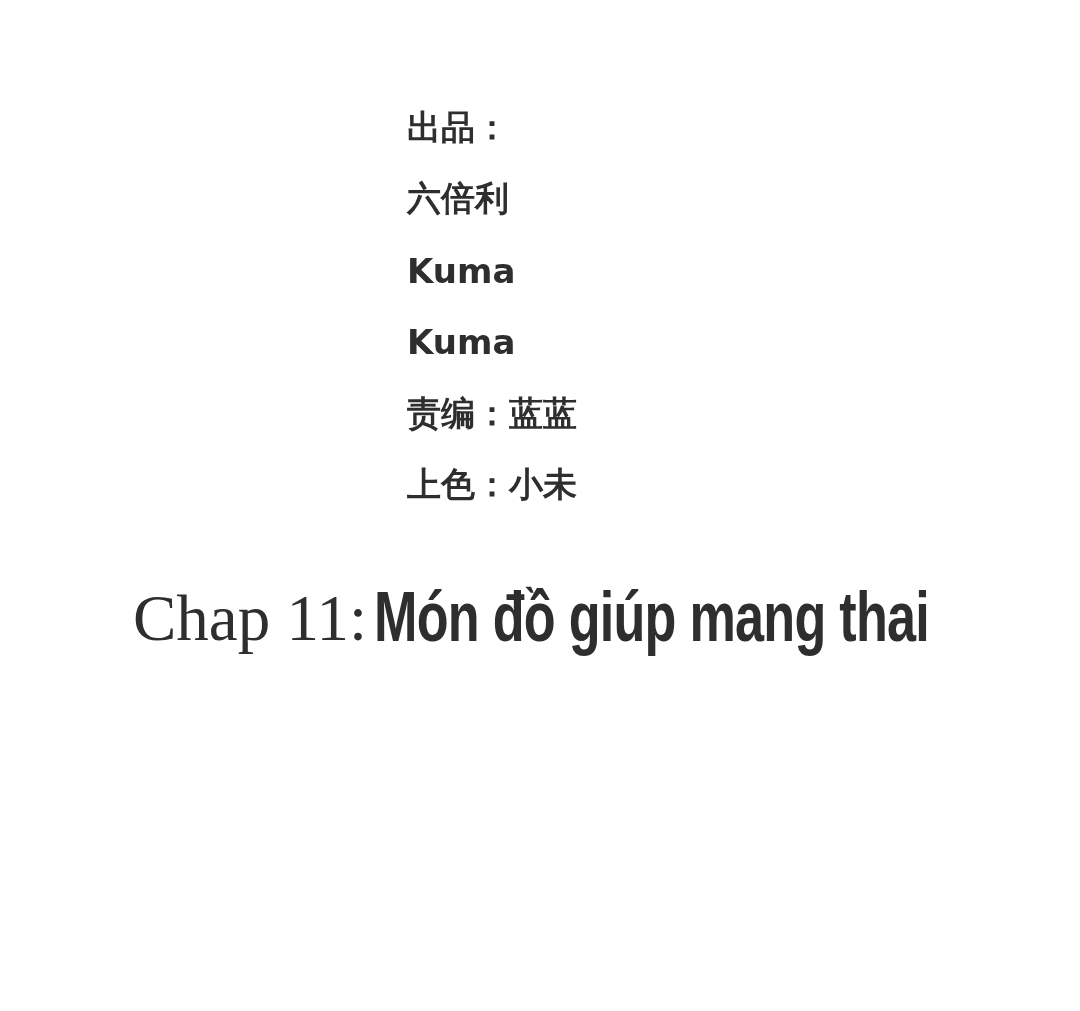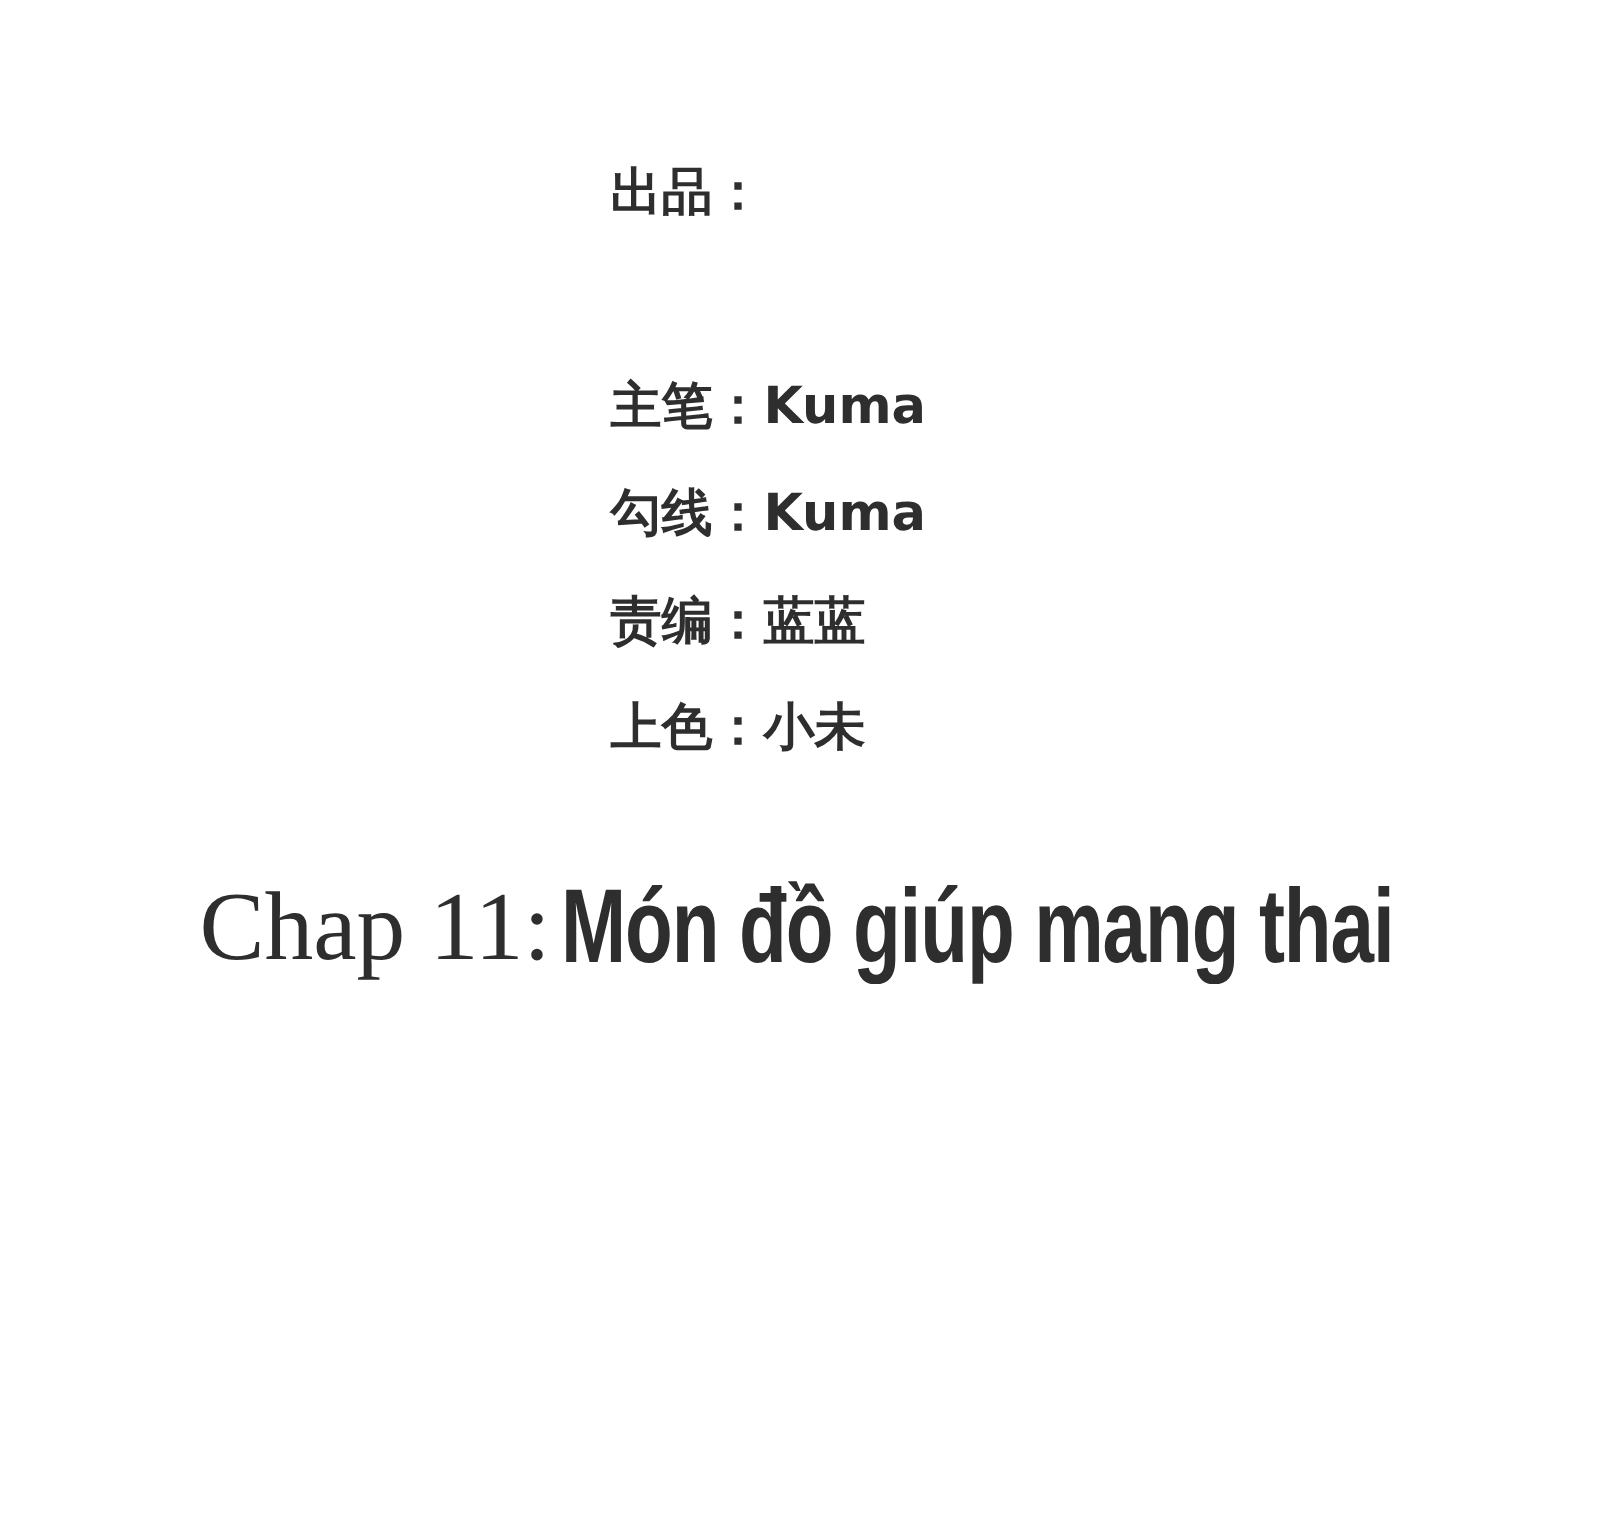--- a/index.html
+++ b/index.html
@@ -74,27 +74,26 @@
 </head>
 <body>
 
 <div class="page">
 
   <div class="credits">
     <div class="credit-line">
       <span class="credit-label">出品：</span>
     </div>
     <div class="credit-line">
+        <span class="credit-value">六倍利</span>
     </div>
     <div class="credit-line">
-      <span class="credit-label">主笔：</span>
         <span class="credit-value">Kuma</span>
     </div>
     <div class="credit-line">
-      <span class="credit-label">勾线：</span>
         <span class="credit-value">Kuma</span>
     </div>
     <div class="credit-line">
       <span class="credit-label">责编：</span>
         <span class="credit-value">蓝蓝</span>
     </div>
     <div class="credit-line">
       <span class="credit-label">上色：</span>
         <span class="credit-value">小未</span>
     </div>

